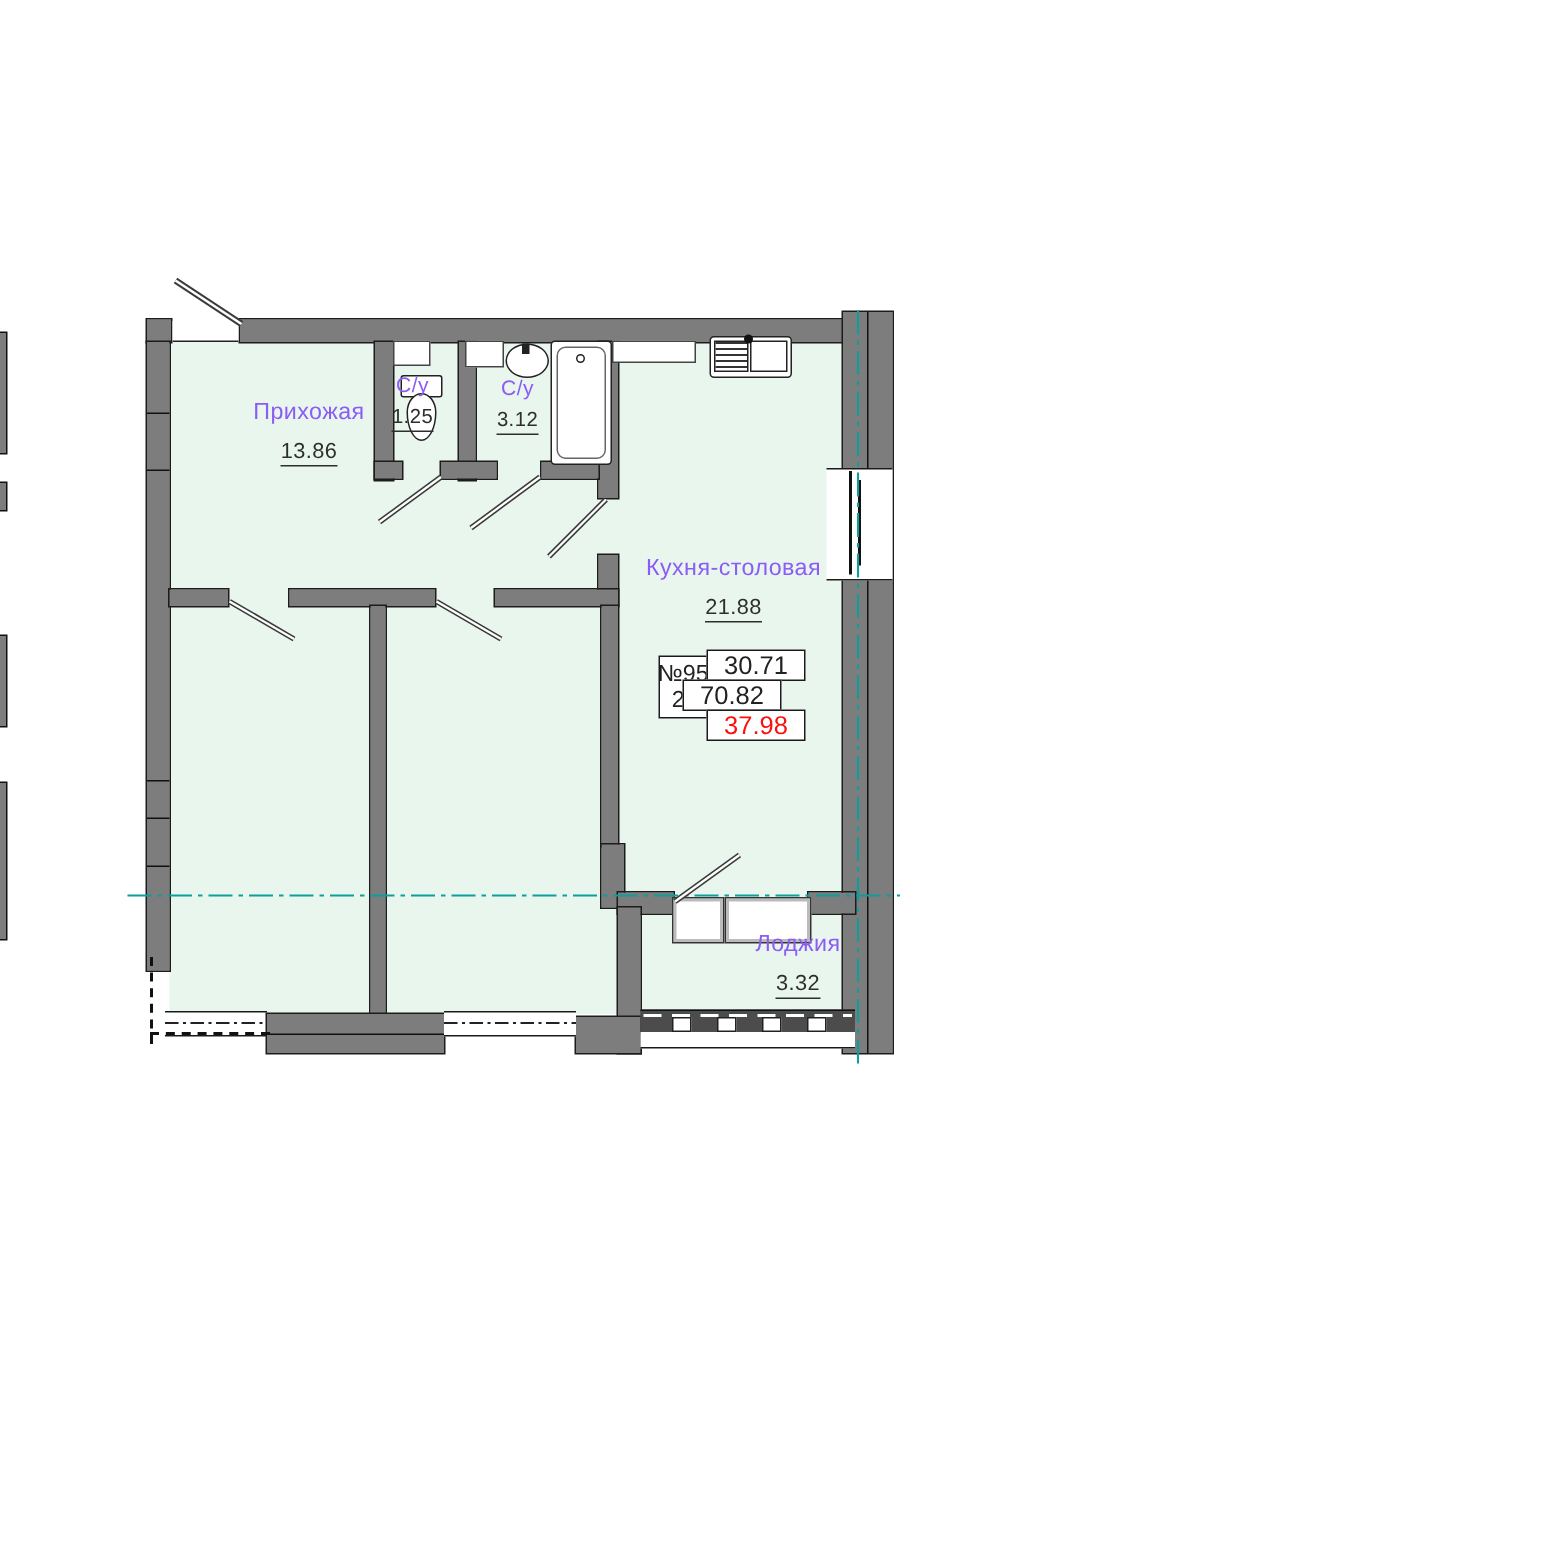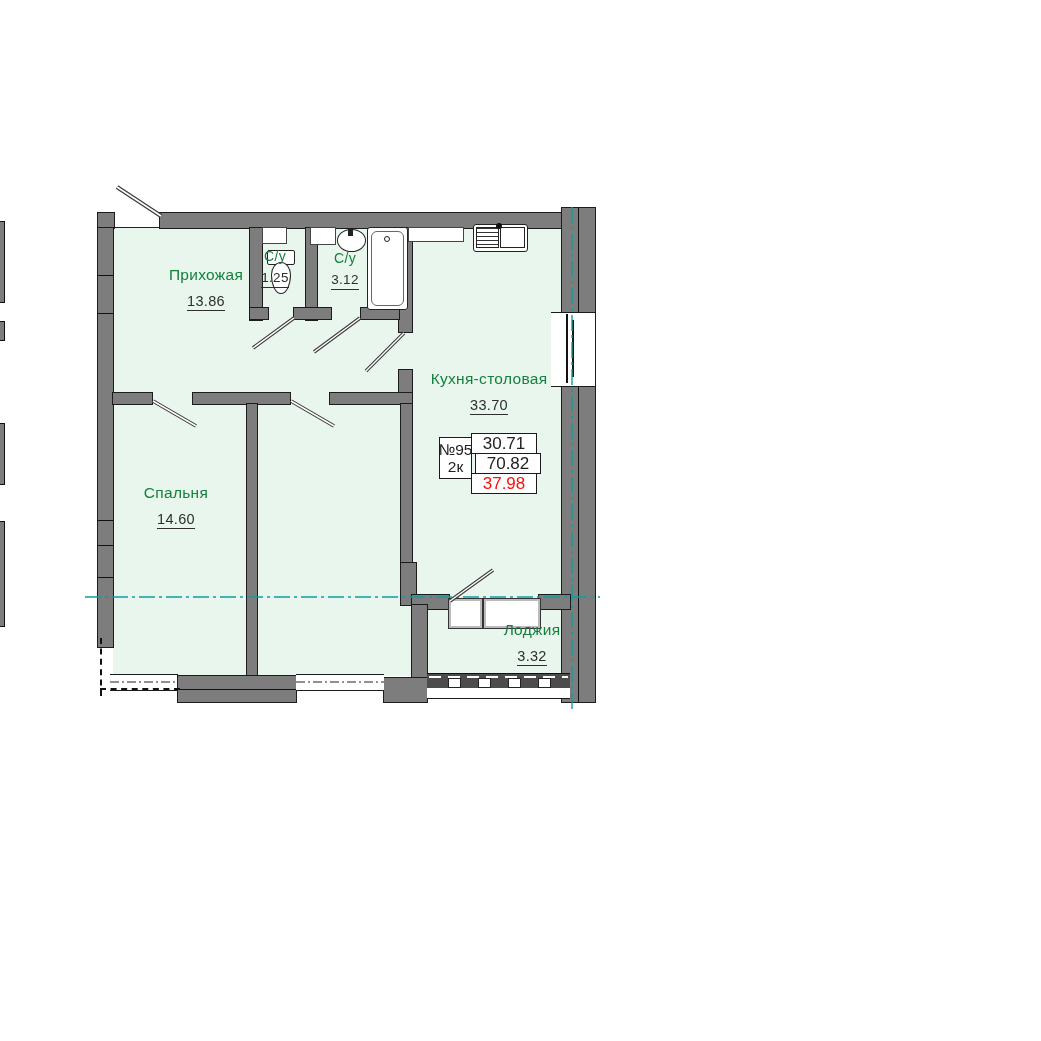--- a/index.html
+++ b/index.html
@@ -9,32 +9,32 @@
   
   .wall{position:absolute;background:#7d7d7d;outline:1px solid #1c1c1c;}
   .seam{position:absolute;background:#111;}
   
   .win{position:absolute;background:#ffffff;border-top:1.6px solid #1a1a1a;border-bottom:1.6px solid #1a1a1a;}
   .gap{position:absolute;background:#ffffff;}
   
   .fixt{position:absolute;background:#ffffff;border:1.3px solid #222;}
   
   .room-label{position:absolute;text-align:center;line-height:1.15;letter-spacing:.3px;}
-  .room-name{display:block;font-size:15.5px;color:#15803d;}
+  .room-name{display:block;font-size:15.5px;color:#8b5cf6;}
   .room-area{display:inline-block;margin-top:9px;font-size:14.5px;color:#2e2e2e;
              border-bottom:1.2px solid #2e2e2e;padding-bottom:1px;}
   .small .room-name{font-size:14px;}
   .small .room-area{margin-top:6px;font-size:13.5px;}
   
   #unit-box{position:absolute;left:439px;top:433px;}
   .ucell{position:absolute;background:#fff;border:1.6px solid #1a1a1a;box-sizing:border-box;
          display:flex;align-items:center;justify-content:center;font-size:17px;color:#222;}
   #unit-left{left:0;top:4px;width:33px;height:42px;flex-direction:column;font-size:15.5px;line-height:1.1;}
   #u-r1{left:32px;top:0;width:66px;height:21px;}
-  #u-r2{left:36px;top:20px;width:66px;height:21px;}
+  #u-r2{left:16px;top:20px;width:66px;height:21px;}
   #u-r3{left:32px;top:40px;width:66px;height:21px;color:#fb100d;}
   svg.overlay{position:absolute;left:0;top:0;pointer-events:none;}
 </style>
 </head>
 <body>
 
 <div id="canvas">
 
   <div class="abs" style="left:113px;top:226px;width:454px;height:450px;background:#e8f6ee;"></div>
 
@@ -128,25 +128,21 @@
   <div class="room-label small" style="left:252px;top:248px;width:46px;">
     <span class="room-name">С/у</span>
     <span class="room-area">1.25</span>
   </div>
   <div class="room-label small" style="left:322px;top:250px;width:46px;">
     <span class="room-name">С/у</span>
     <span class="room-area">3.12</span>
   </div>
   <div class="room-label" style="left:414px;top:370px;width:150px;">
     <span class="room-name">Кухня-столовая</span>
-    <span class="room-area">33.70</span>
-  </div>
-  <div class="room-label" style="left:96px;top:484px;width:160px;">
-    <span class="room-name">Спальня</span>
-    <span class="room-area">14.60</span>
+    <span class="room-area">21.88</span>
   </div>
   <div class="room-label" style="left:472px;top:621px;width:120px;">
     <span class="room-name">Лоджия</span>
     <span class="room-area">3.32</span>
   </div>
 
   <div id="unit-box">
     <div class="ucell" id="unit-left">
       <span>№95</span>
       <span>2к</span>

